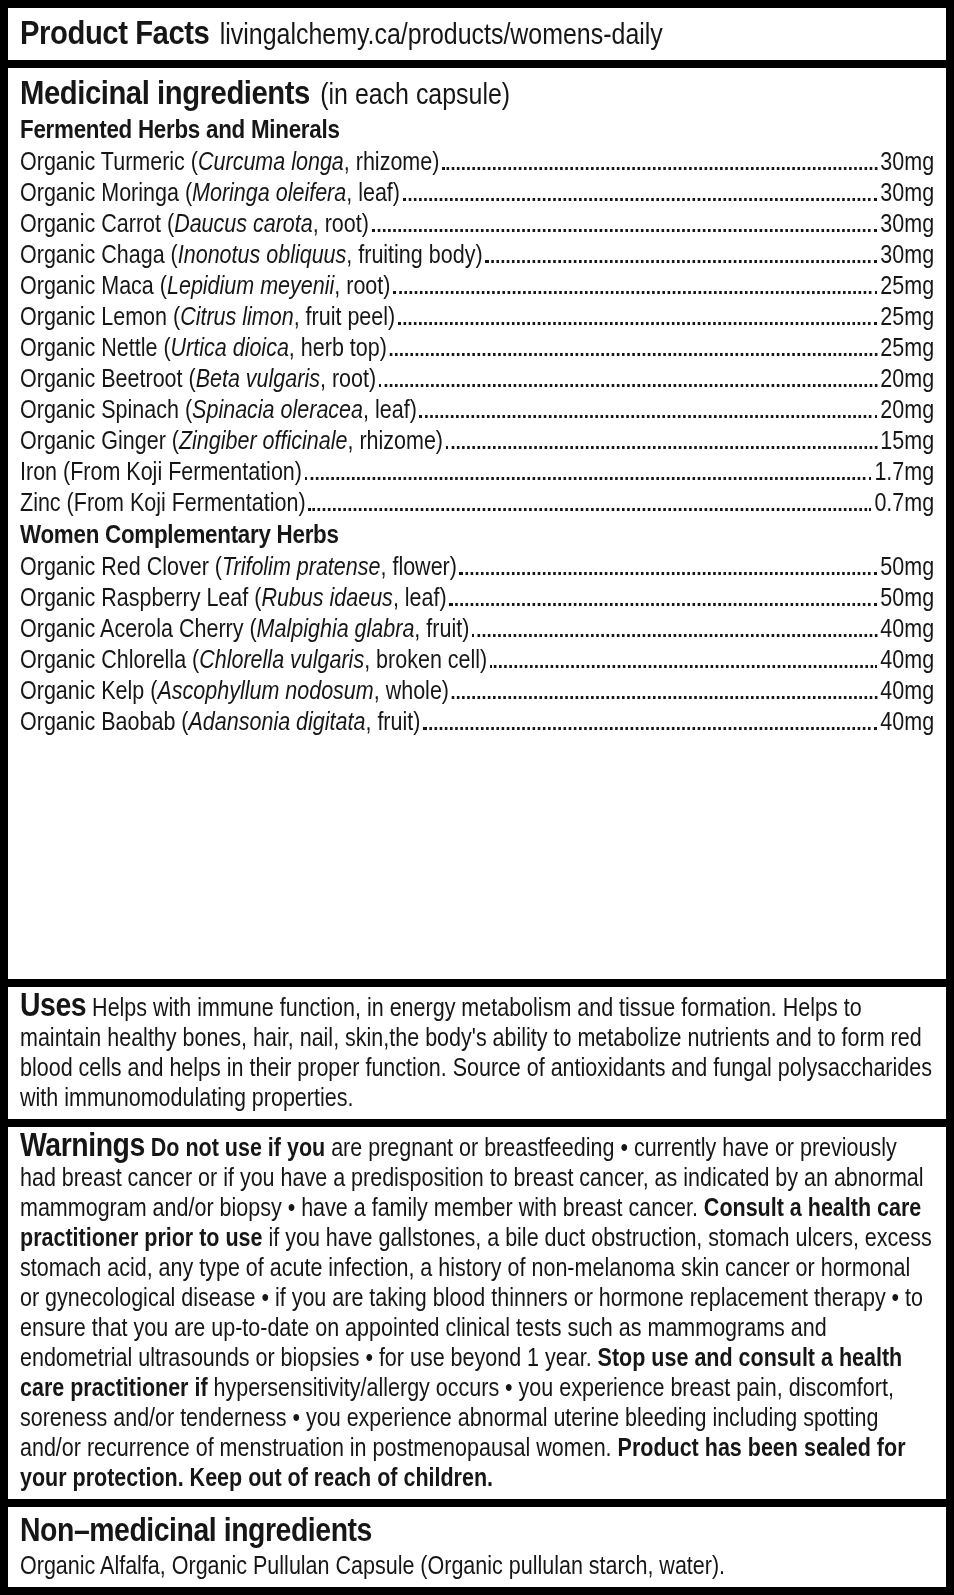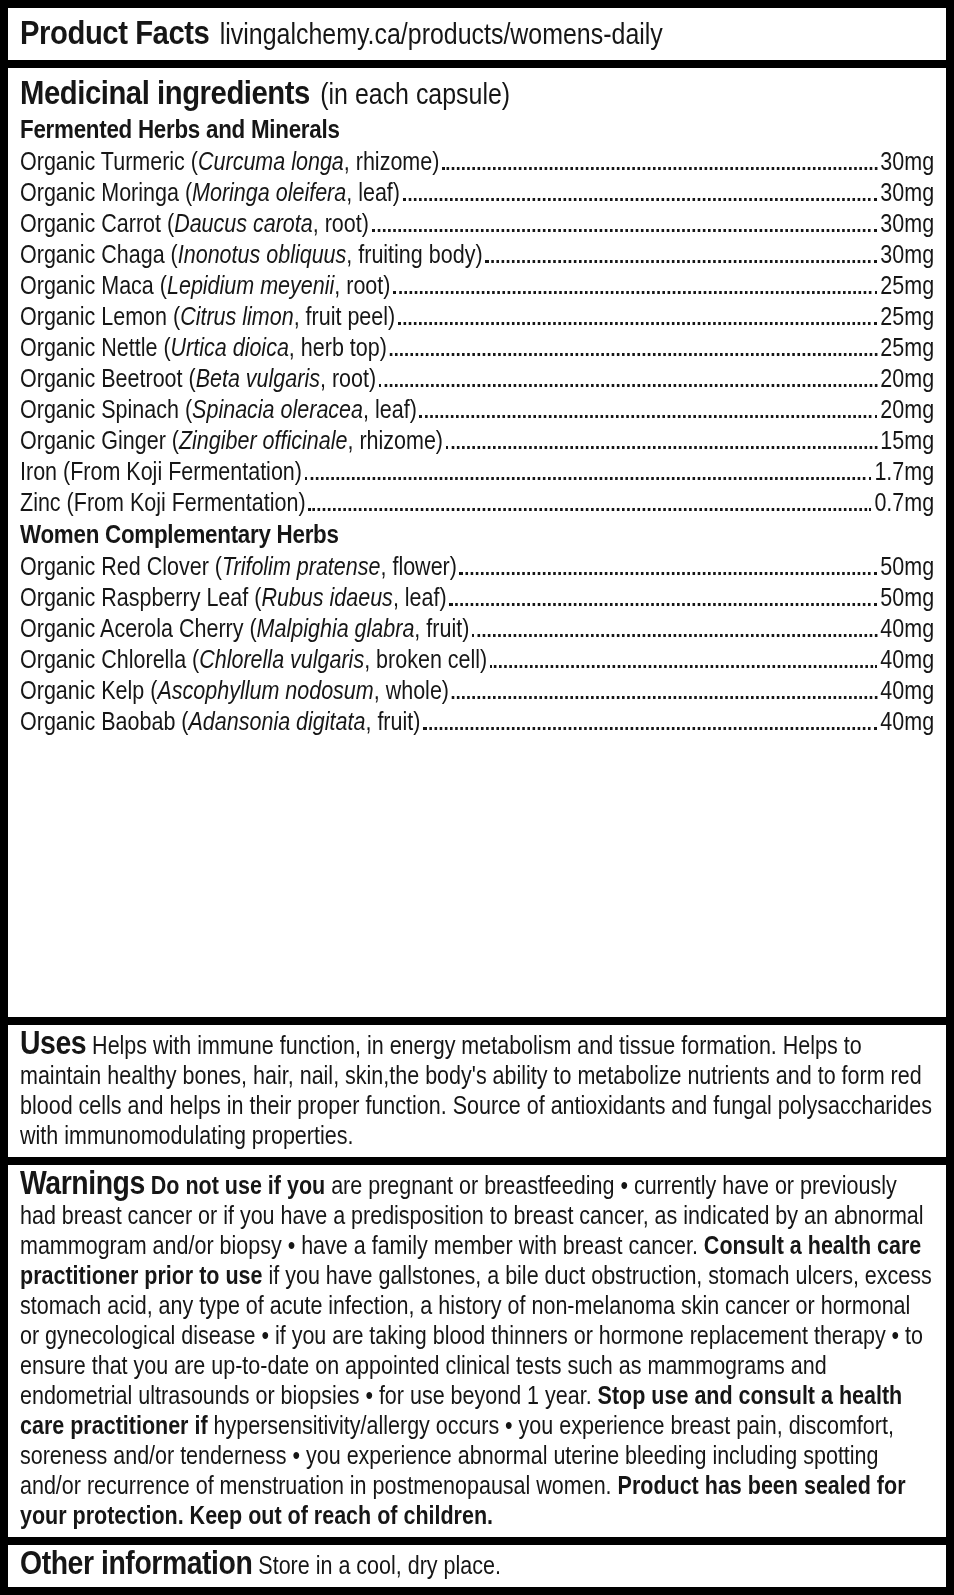--- a/index.html
+++ b/index.html
@@ -158,22 +158,22 @@
   </section>
 
   <section class="box">
     <p class="cx body">
       <span class="h1">Warnings</span>
       <span id="warn-segs"><span class="b">Do not use if you </span><span>are pregnant or breastfeeding • currently have or previously had breast cancer or if you have a predisposition to breast cancer, as indicated by an abnormal mammogram and/or biopsy • have a family member with breast cancer. </span><span class="b">Consult a health care practitioner prior to use </span><span>if you have gallstones, a bile duct obstruction, stomach ulcers, excess stomach acid, any type of acute infection, a history of non-melanoma skin cancer or hormonal or gynecological disease • if you are taking blood thinners or hormone replacement therapy • to ensure that you are up-to-date on appointed clinical tests such as mammograms and endometrial ultrasounds or biopsies • for use beyond 1 year. </span><span class="b">Stop use and consult a health care practitioner if </span><span>hypersensitivity/allergy occurs • you experience breast pain, discomfort, soreness and/or tenderness • you experience abnormal uterine bleeding including spotting and/or recurrence of menstruation in postmenopausal women. </span><span class="b">Product has been sealed for your protection. Keep out of reach of children.</span></span>
     </p>
   </section>
 
 
+
   <section class="box">
-    <p class="cx body">
-      <span class="h1">Other information</span>
-      <span>Store in a cool, dry place.</span>
-    </p>
+    <div class="cx">
+      <div class="block-h">Non–medicinal ingredients</div>
+      <div class="body">Organic Alfalfa, Organic Pullulan Capsule (Organic pullulan starch, water).</div>
+    </div>
   </section>
-
 
 
 </div>
 
 </body></html>

